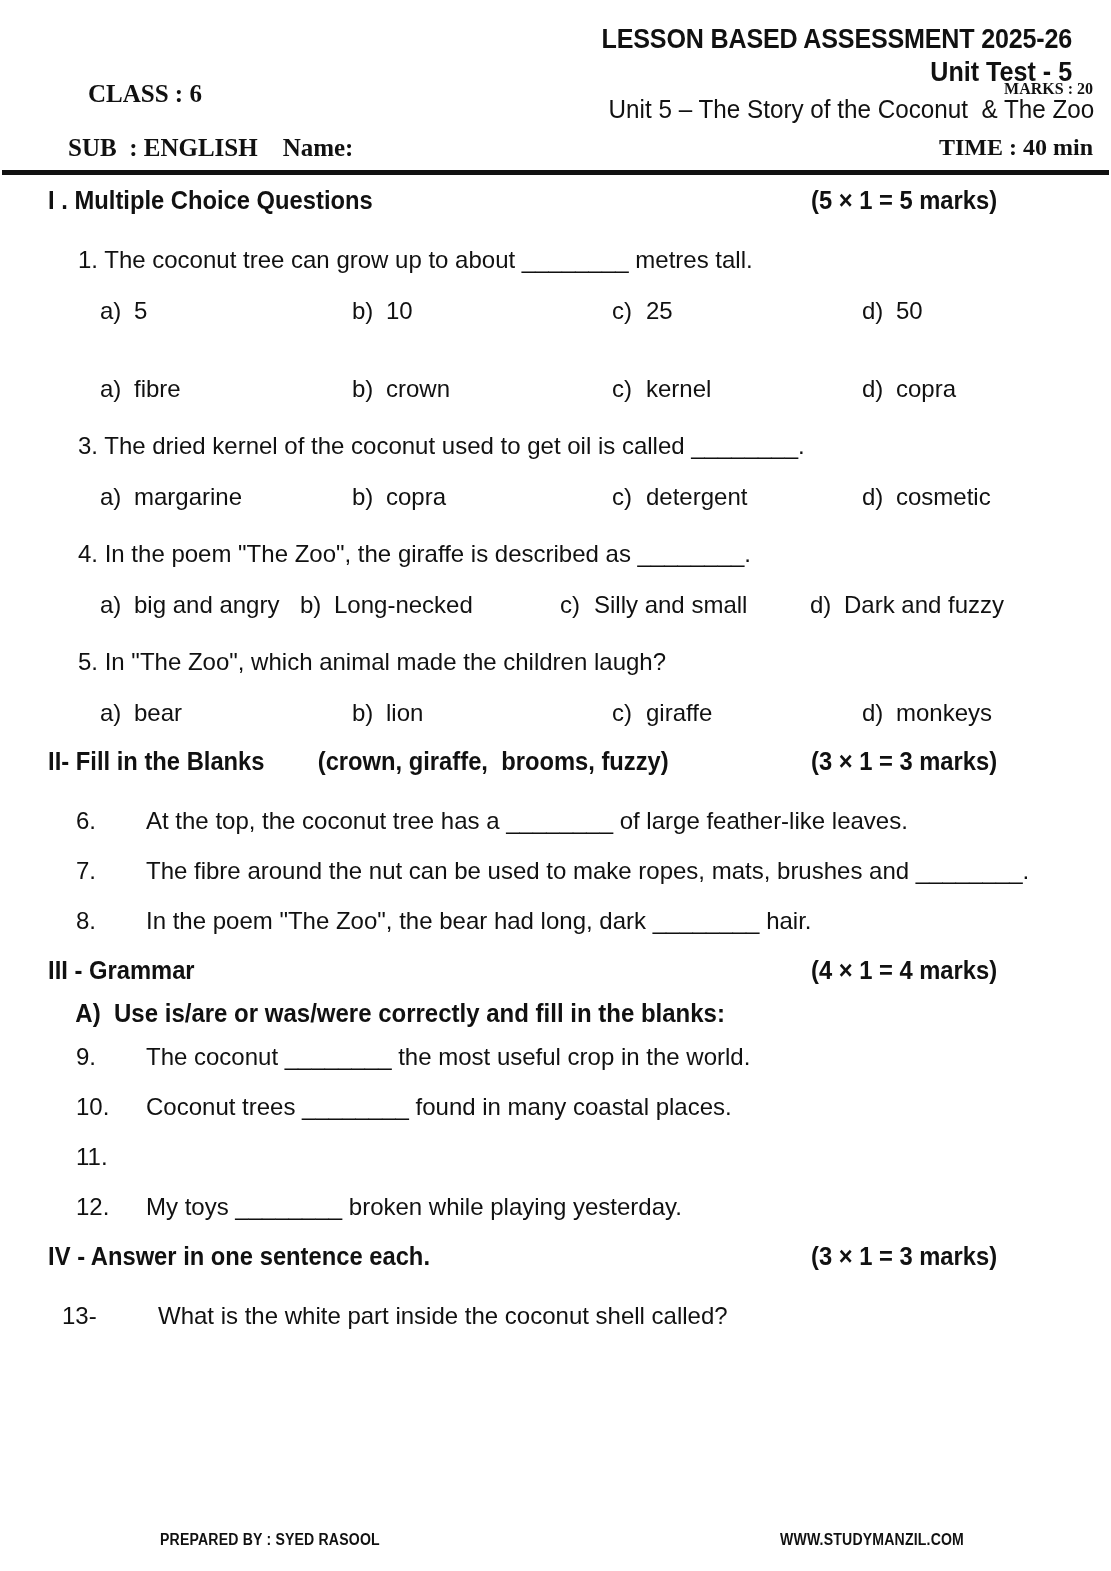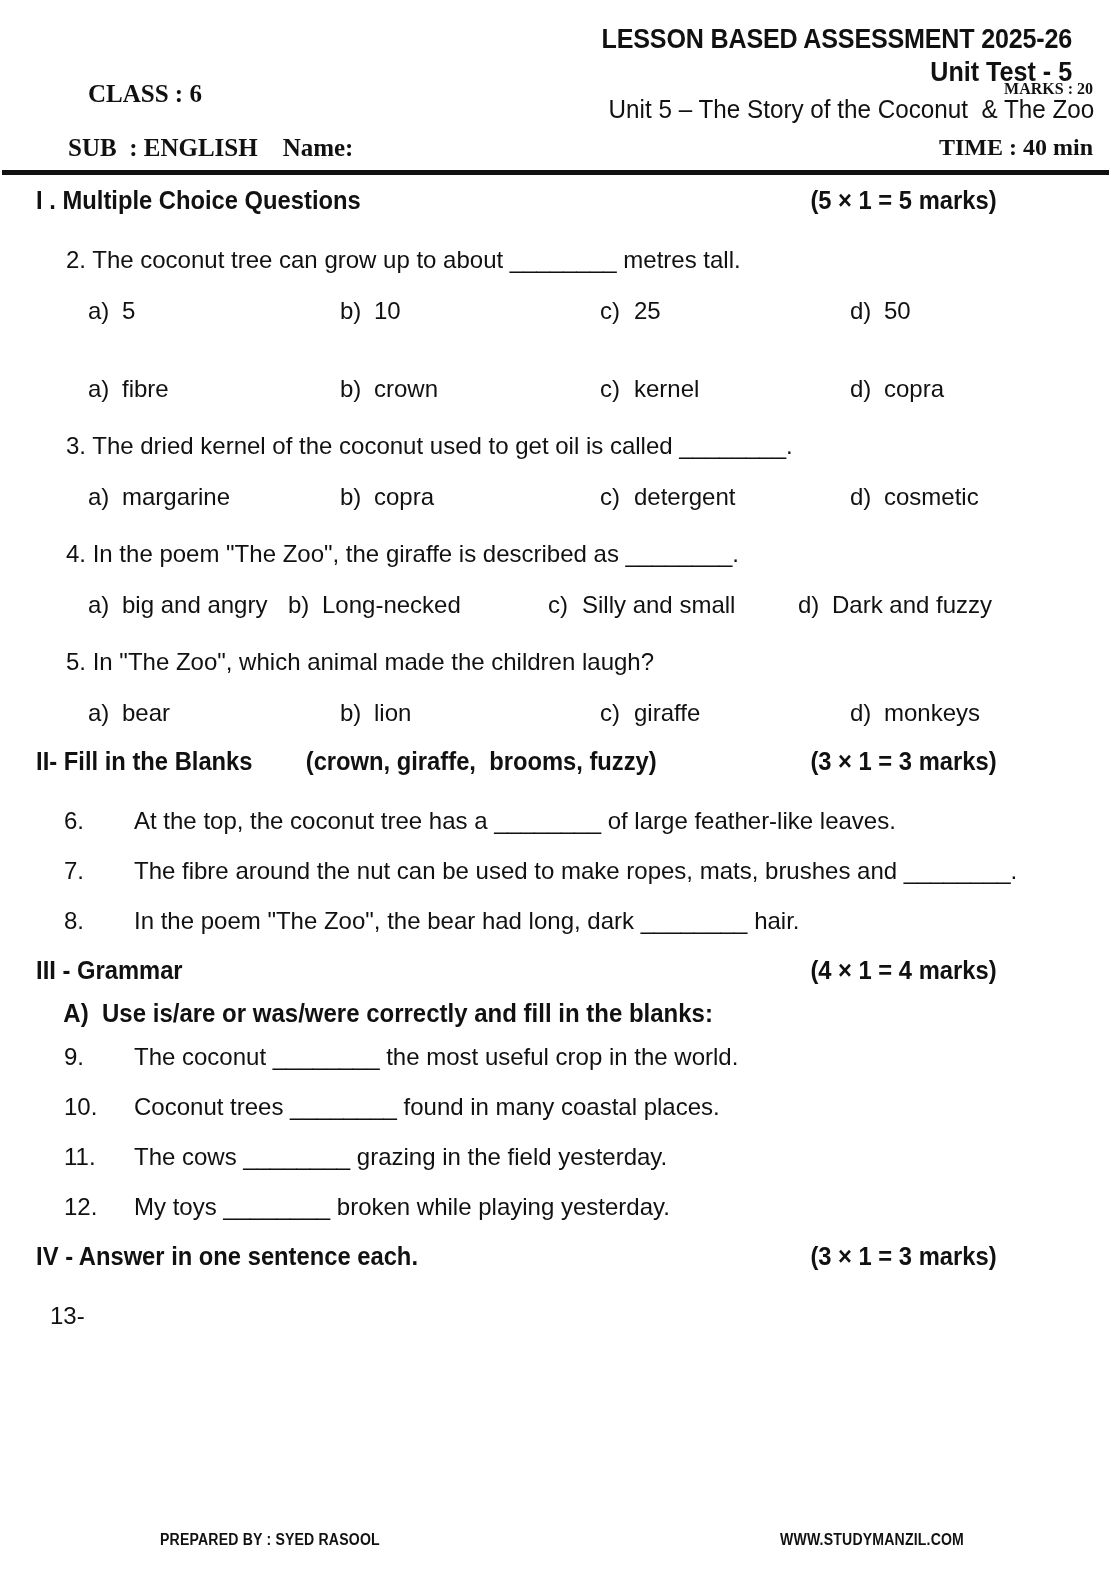--- a/index.html
+++ b/index.html
@@ -100,21 +100,21 @@
     left: 2px;
     right: 2px;
     top: 170px;
     height: 5px;
     background: #111111;
   }
 
   
   .content {
     position: absolute;
-    left: 0;
+    left: 12px;
     right: 0;
     top: 186px;
   }
 
   .section-head {
     display: flex;
     align-items: baseline;
     font-weight: bold;
     font-size: 25px;
     padding-left: 38px;
@@ -245,21 +245,21 @@
 
   <div class="content">
 
     <div class="section-head">
       <span class="sh-title">I . Multiple Choice Questions</span>
       <span class="sh-marks">(5 × 1 = 5 marks)</span>
     </div>
 
     <div class="sp-sec"></div>
 
-    <div class="q-row">2. The coconut tree can grow up to about ________ metres tall.</div>
+    <div class="q-row">1. The coconut tree can grow up to about ________ metres tall.</div>
     <div class="sp-opt"></div>
     <div class="opts">
       <span class="opt opt-c0"><span class="ol">a)</span><span>5</span></span>
       <span class="opt opt-c1"><span class="ol">b)</span><span>10</span></span>
       <span class="opt opt-c2"><span class="ol">c)</span><span>25</span></span>
       <span class="opt opt-c3"><span class="ol">d)</span><span>50</span></span>
     </div>
 
     <div class="sp-q"></div>
 
@@ -347,39 +347,39 @@
       <span class="tx">The coconut ________ the most useful crop in the world.</span>
     </div>
     <div class="sp-small"></div>
     <div class="num-row">
       <span class="nm">10.</span>
       <span class="tx">Coconut trees ________ found in many coastal places.</span>
     </div>
     <div class="sp-small"></div>
     <div class="num-row">
       <span class="nm">11.</span>
-      <span class="tx">The cows ________ grazing in the field yesterday.</span>
     </div>
     <div class="sp-small"></div>
     <div class="num-row">
       <span class="nm">12.</span>
       <span class="tx">My toys ________ broken while playing yesterday.</span>
     </div>
 
     <div class="sp-small"></div>
 
     <div class="section-head">
       <span class="sh-title">IV - Answer in one sentence each.</span>
       <span class="sh-marks">(3 × 1 = 3 marks)</span>
     </div>
 
     <div class="sp-sec"></div>
 
     <div class="num-row flush">
       <span class="nm">13-</span>
+      <span class="tx">What is the white part inside the coconut shell called?</span>
     </div>
 
   </div>
 
   <div class="footer">
     <div class="footer-left">PREPARED BY : SYED RASOOL</div>
     <div class="footer-right">WWW.STUDYMANZIL.COM</div>
   </div>
 
 </div>

